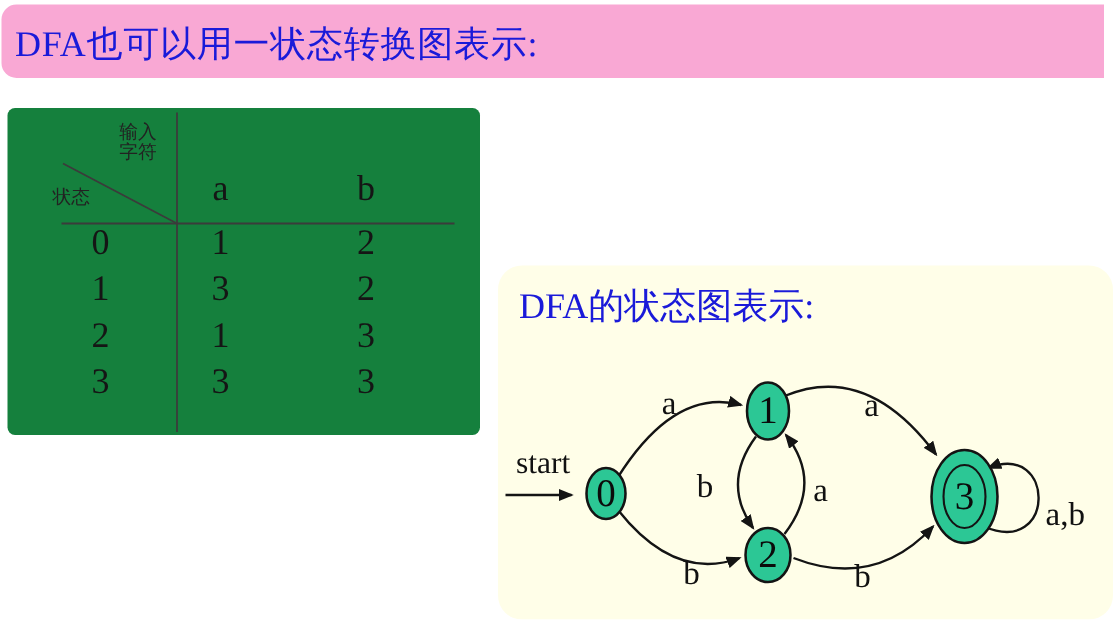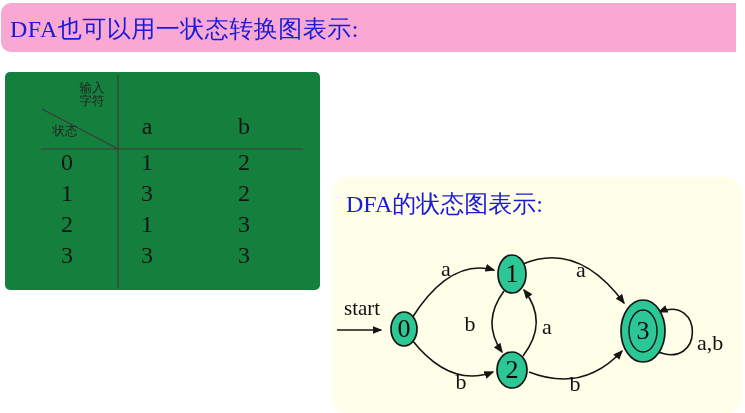--- a/index.html
+++ b/index.html
@@ -26,21 +26,21 @@
   }
   .pink-panel svg{position:absolute;left:0;top:0;}
   .tbl-line{stroke:#3b3b3b;stroke-width:1.2;}
   .corner-input{
     position:absolute;left:57px;top:10px;width:60px;text-align:center;
     font-size:12.5px;line-height:13px;color:#222;
     font-family:"Liberation Sans",sans-serif;
   }
   .corner-input span{display:block;}
   .corner-state{
-    position:absolute;left:30px;top:51px;width:60px;text-align:center;
+    position:absolute;left:30px;top:51px;width:60px;text-align:left;
     font-size:12.5px;color:#222;font-family:"Liberation Sans",sans-serif;
   }
   .col-head{position:absolute;top:41px;width:60px;text-align:center;font-size:24px;color:#151515;}
   .col-a{left:112px;} .col-b{left:209px;}
   .trow{position:absolute;left:0;width:100%;height:30px;}
   .trow span{position:absolute;width:60px;text-align:center;font-size:24px;color:#151515;line-height:30px;}
   .c-state{left:32px;} .c-a{left:112px;} .c-b{left:209px;}
 
   
   .yellow-panel{

